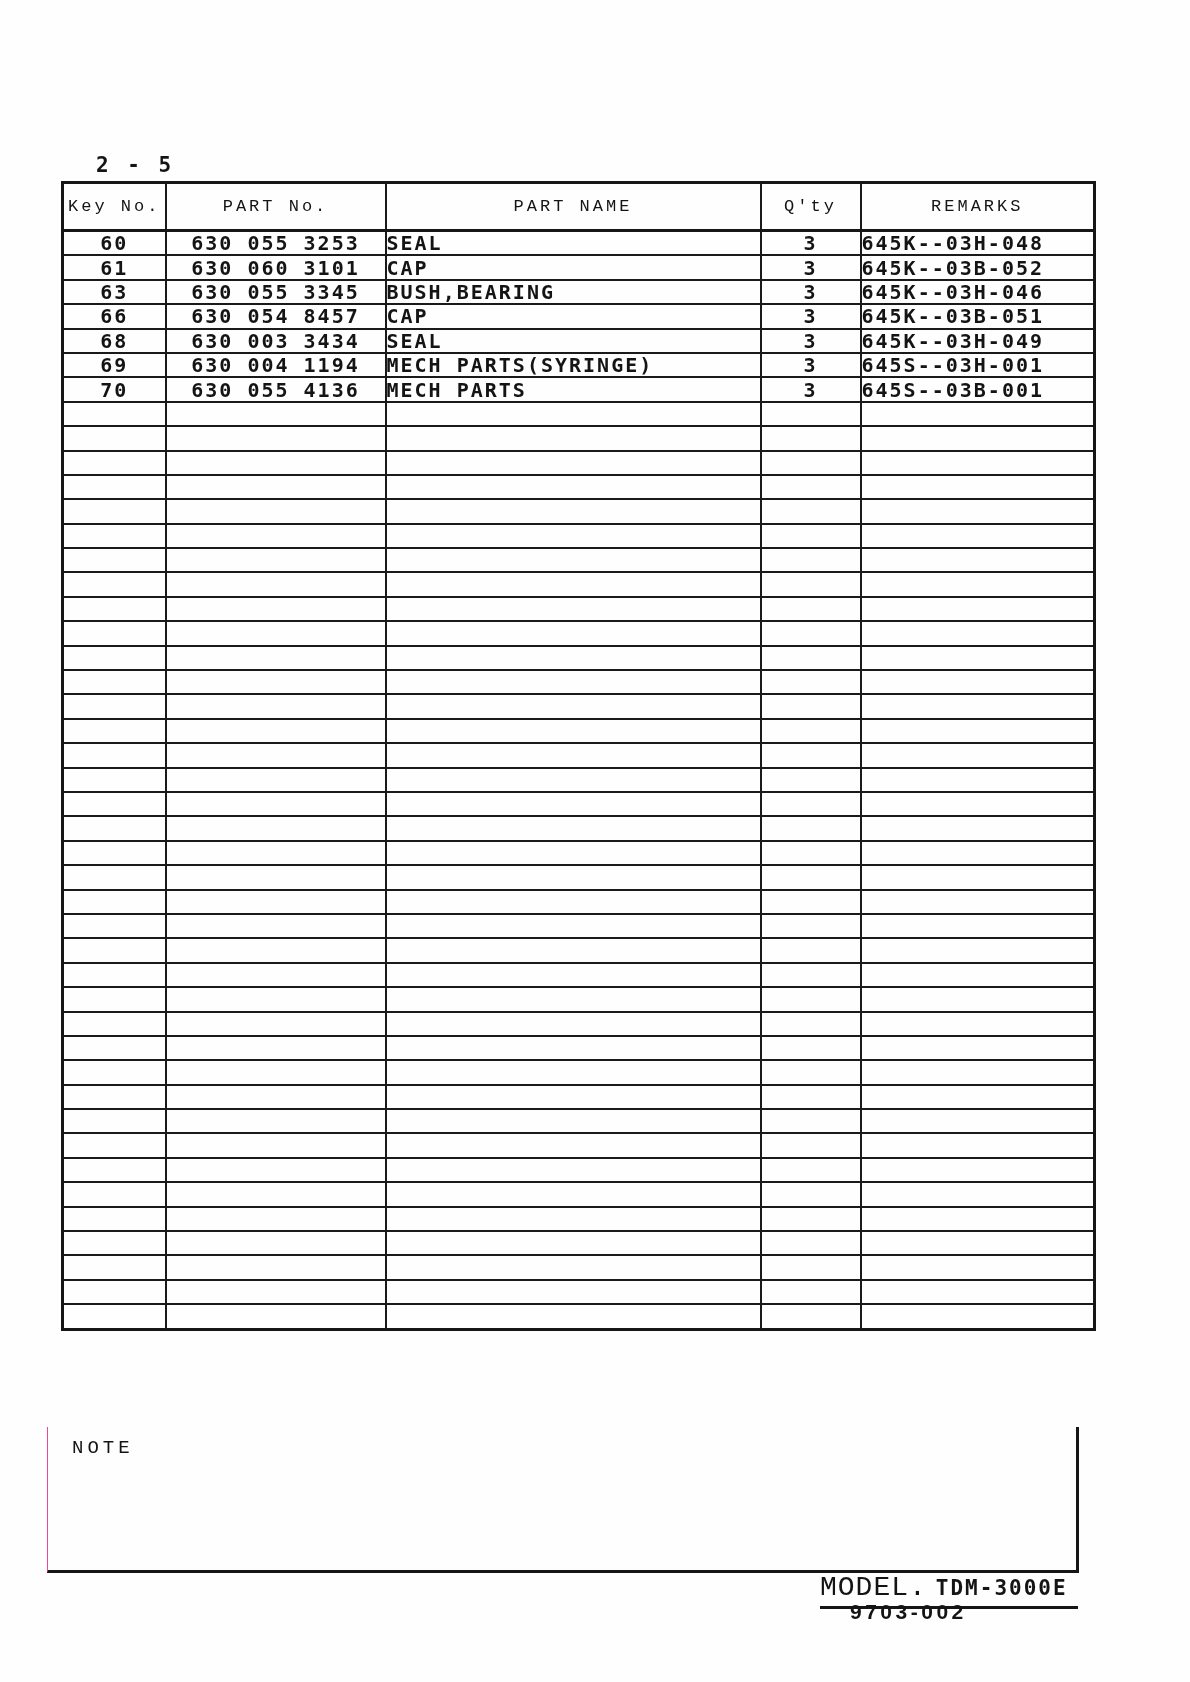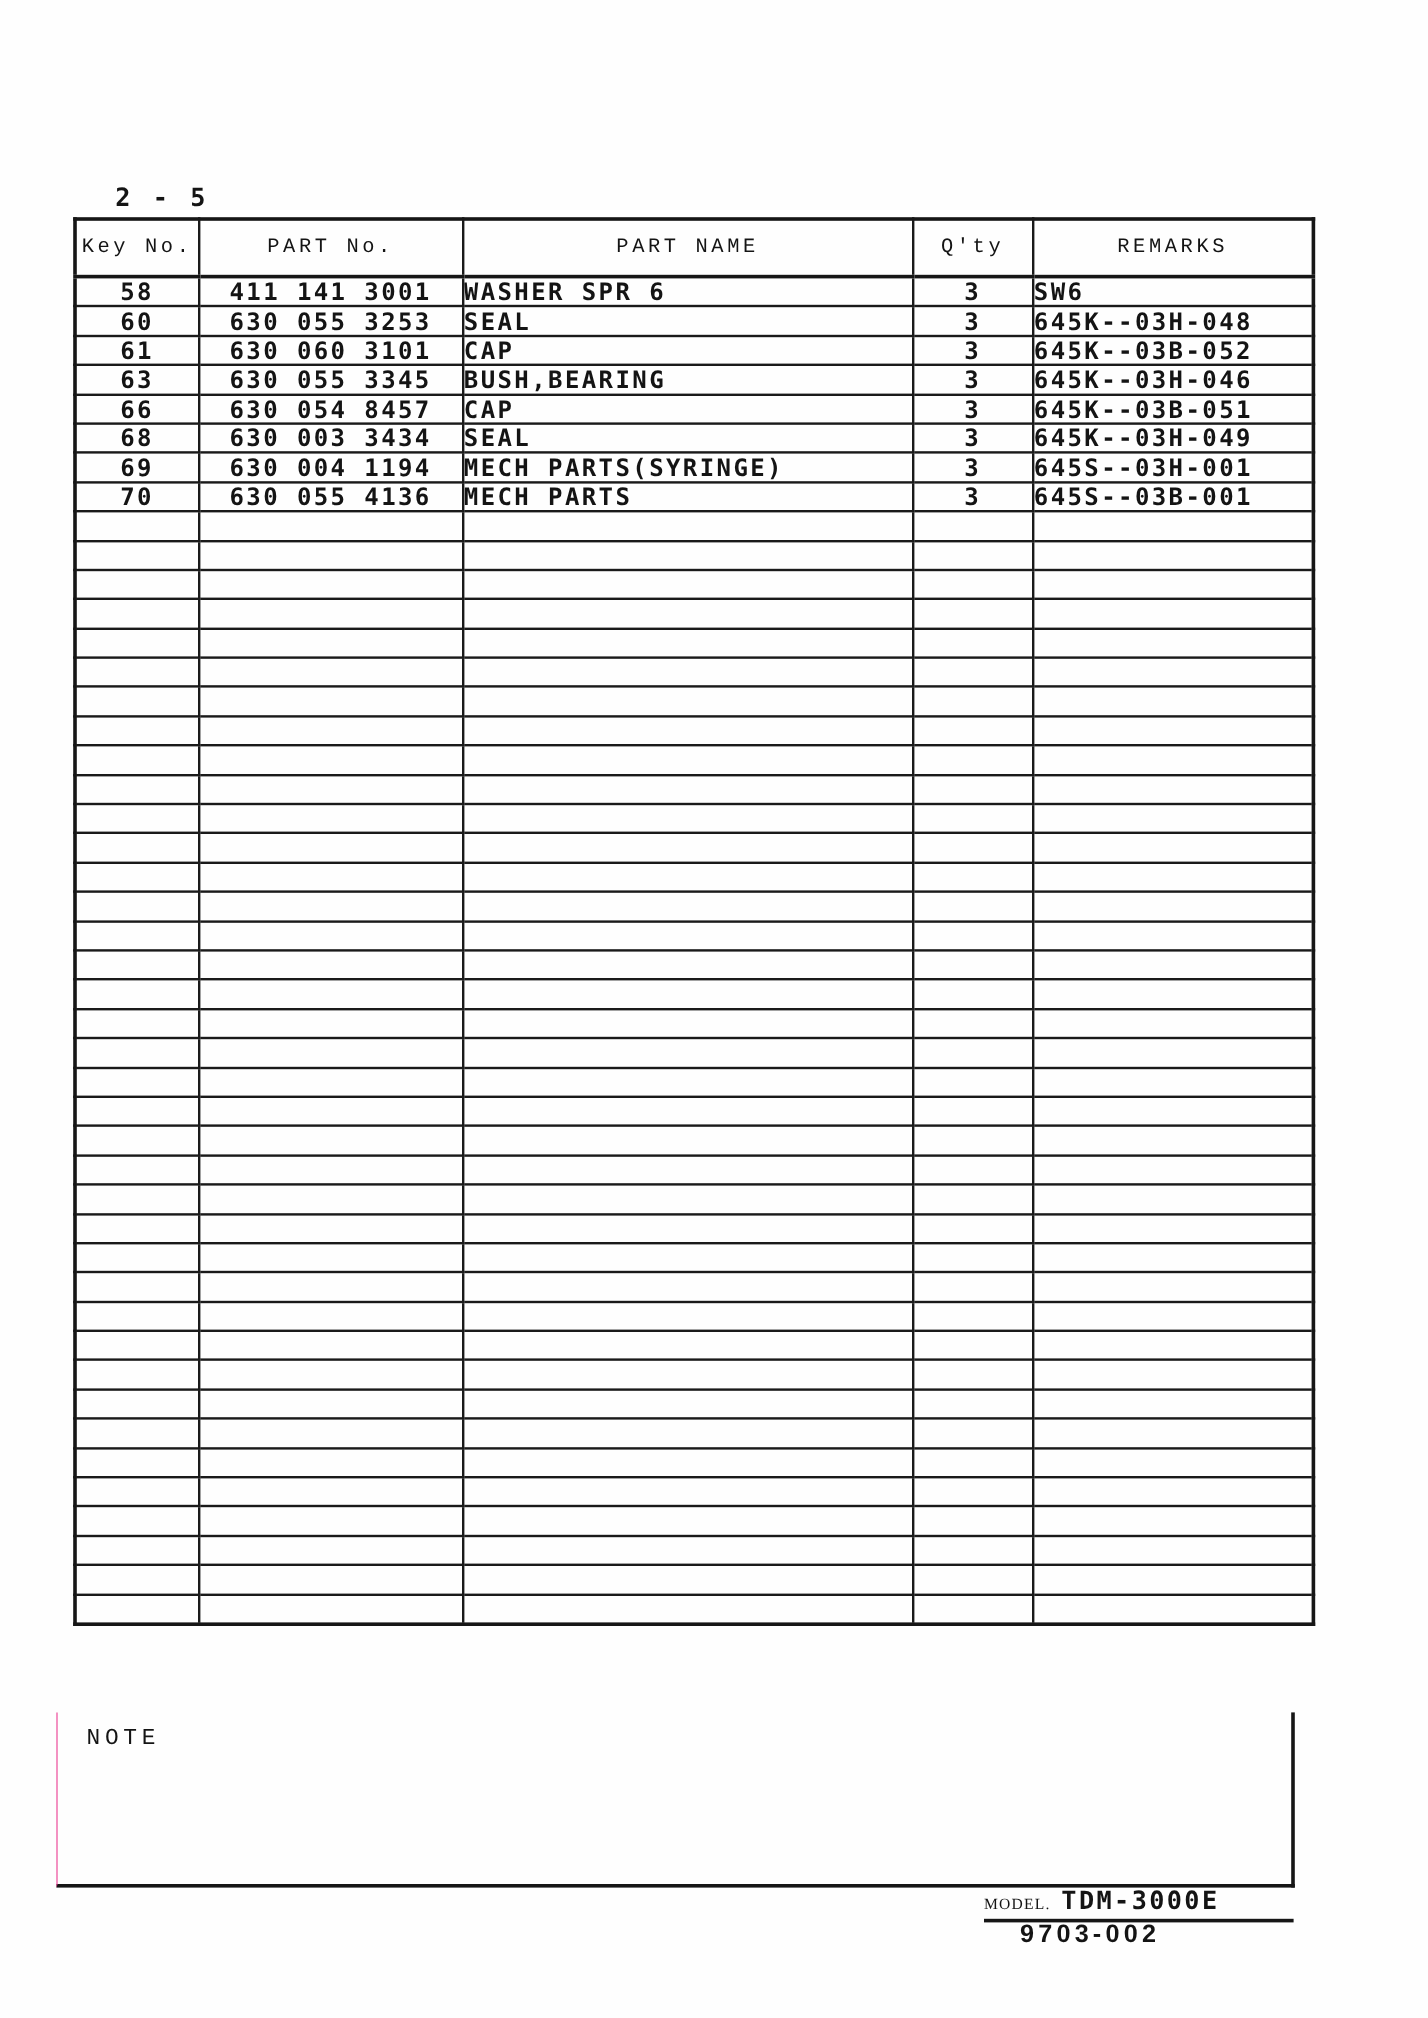--- a/index.html
+++ b/index.html
@@ -95,22 +95,22 @@
     top: 1572px;
     width: 258px;
     border-bottom: 3px solid #161616;
     padding-bottom: 3px;
     display: flex;
     align-items: baseline;
     gap: 9px;
     white-space: nowrap;
   }
   .model-label {
-    font-family: Liberation Serif, serif;
-    font-size: 13px;
+    font-family: Liberation Mono, monospace;
+    font-size: 28px;
     letter-spacing: 1px;
   }
   .model-value {
     font-family: "DejaVu Sans Mono", monospace;
     font-weight: bold;
     font-size: 21px;
     letter-spacing: 2px;
   }
   .doc-number {
     position: absolute;
@@ -144,27 +144,20 @@
       <tr>
         <th>Key No.</th>
         <th>PART No.</th>
         <th>PART NAME</th>
         <th>Q'ty</th>
         <th>REMARKS</th>
       </tr>
     </thead>
     <tbody>
         <tr>
-      <td class="c-center">58</td>
-      <td class="c-center">411 141 3001</td>
-      <td class="c-left">WASHER SPR 6</td>
-      <td class="c-center">3</td>
-      <td class="c-left">SW6</td>
-    </tr>
-        <tr>
       <td class="c-center">60</td>
       <td class="c-center">630 055 3253</td>
       <td class="c-left">SEAL</td>
       <td class="c-center">3</td>
       <td class="c-left">645K--03H-048</td>
     </tr>
         <tr>
       <td class="c-center">61</td>
       <td class="c-center">630 060 3101</td>
       <td class="c-left">CAP</td>

